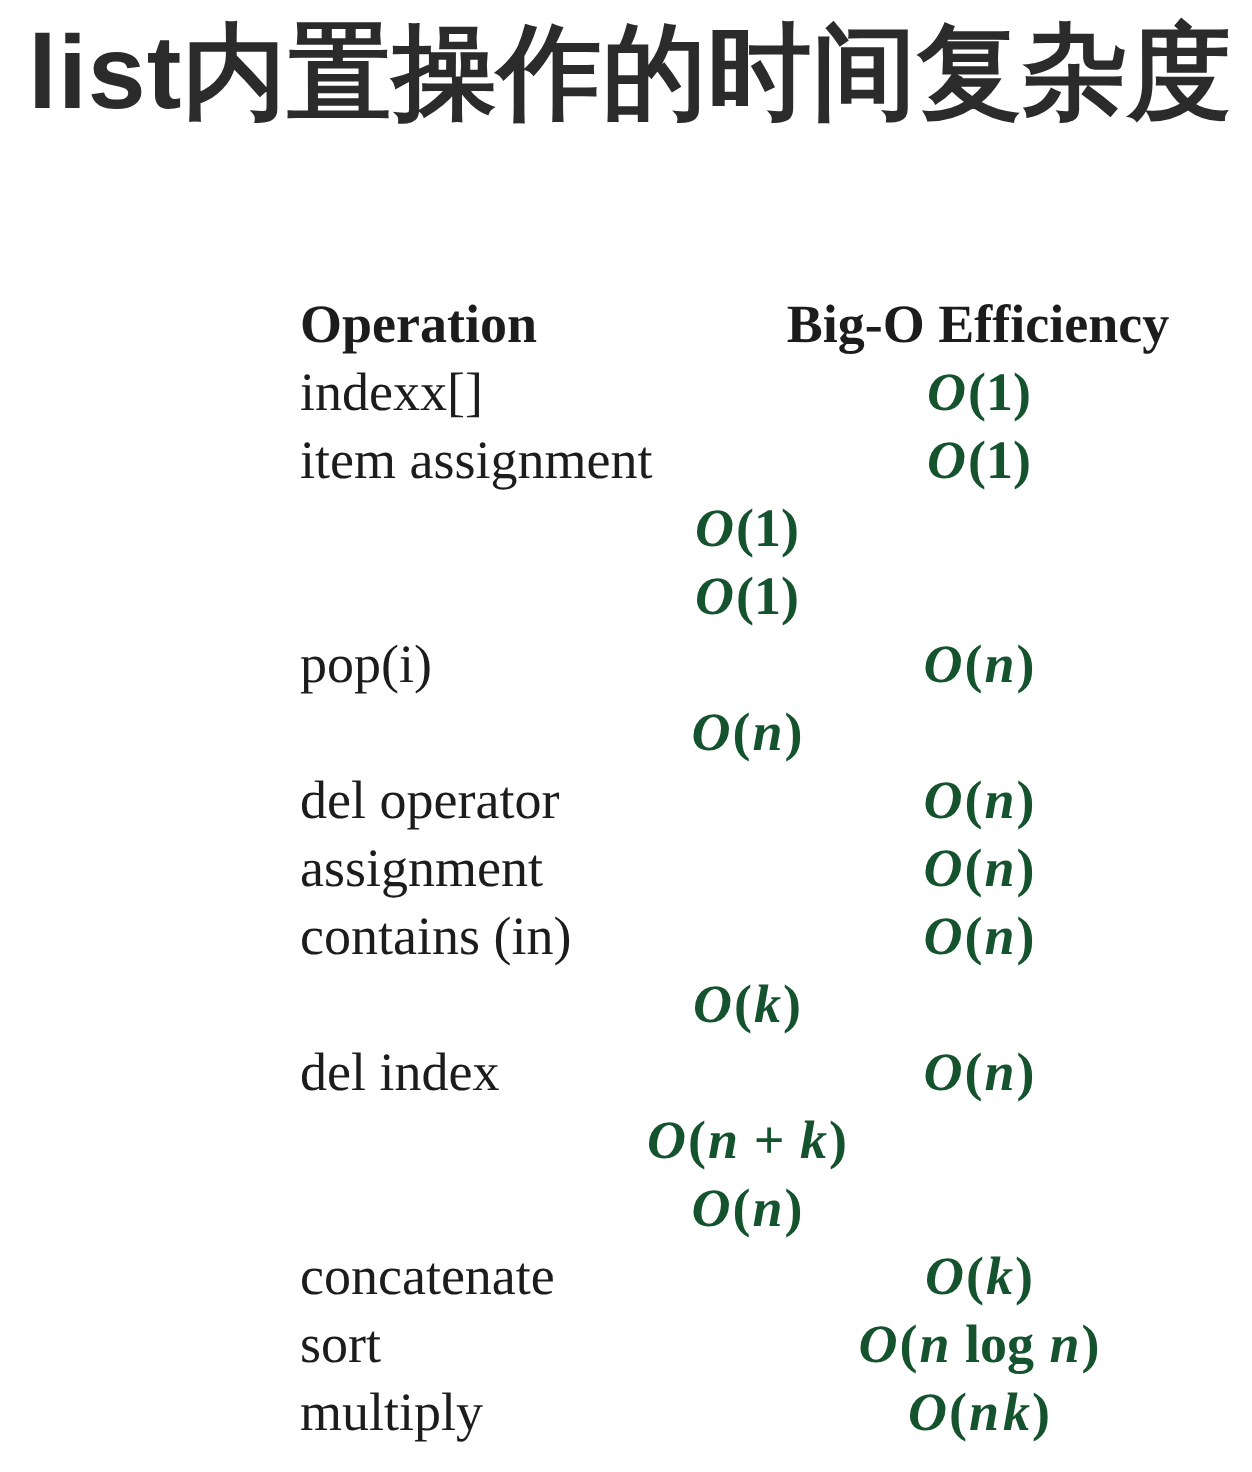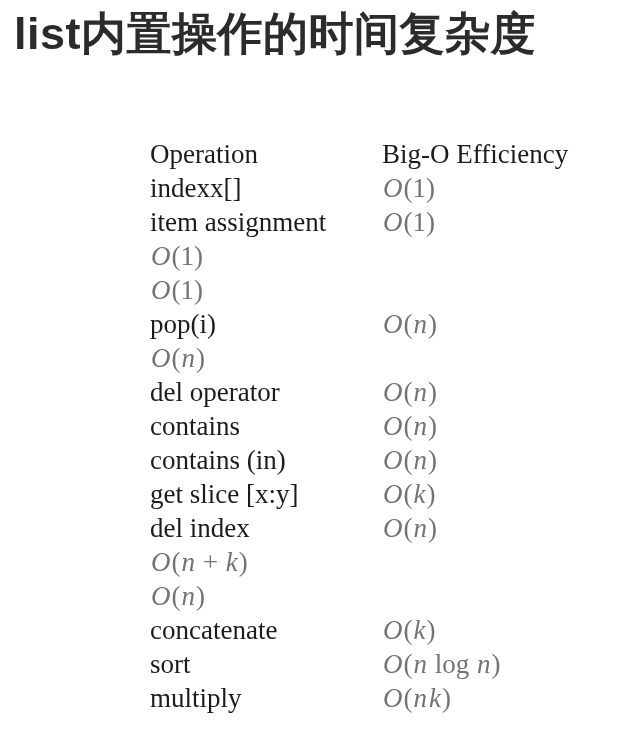--- a/index.html
+++ b/index.html
@@ -12,52 +12,53 @@
     background: #ffffff;
     font-family: "Liberation Serif", serif;
     color: #1c1c1c;
     overflow: hidden;
   }
   .page-title {
     margin: 0;
     padding: 8px 0 0 14px;
     font-family: "Liberation Sans", sans-serif;
     font-weight: bold;
-    font-size: 45px;
+    font-size: 52px;
     line-height: 1.15;
     color: #2b2b2b;
     letter-spacing: 0.5px;
   }
   .bigo-table {
     margin: 77px 0 0 150px;
     width: 446px;
   }
   .trow {
     display: flex;
     align-items: center;
     height: 34px;
     font-size: 27px;
     line-height: 34px;
   }
   .trow.header {
-    font-weight: normal;
+    font-weight: bold;
     margin-top: 36px;
   }
   .col-op {
     width: 232px;
     text-align: left;
     white-space: nowrap;
   }
   .col-eff {
     flex: 1;
-    text-align: left;
+    text-align: center;
     white-space: nowrap;
   }
   .cell-eff {
-    color: #737373;
+    color: #14532d;
+    font-weight: bold;
   }
   .cell-eff i {
     font-style: italic;
     padding: 0 1px;
   }
 </style>
 </head>
 <body>
 
 <div class="page">
@@ -95,31 +96,30 @@
   <div class="trow">
     <div class="col-eff cell-eff"><i>O</i>(<i>n</i>)</div>
   </div>
 
   <div class="trow">
     <div class="col-op cell-op">del operator</div>
     <div class="col-eff cell-eff"><i>O</i>(<i>n</i>)</div>
   </div>
 
   <div class="trow">
-    <div class="col-op cell-op">contains</div>
+    <div class="col-op cell-op">assignment</div>
     <div class="col-eff cell-eff"><i>O</i>(<i>n</i>)</div>
   </div>
 
   <div class="trow">
     <div class="col-op cell-op">contains (in)</div>
     <div class="col-eff cell-eff"><i>O</i>(<i>n</i>)</div>
   </div>
 
   <div class="trow">
-    <div class="col-op cell-op">get slice [x:y]</div>
     <div class="col-eff cell-eff"><i>O</i>(<i>k</i>)</div>
   </div>
 
   <div class="trow">
     <div class="col-op cell-op">del index</div>
     <div class="col-eff cell-eff"><i>O</i>(<i>n</i>)</div>
   </div>
 
   <div class="trow">
     <div class="col-eff cell-eff"><i>O</i>(<i>n</i> + <i>k</i>)</div>

